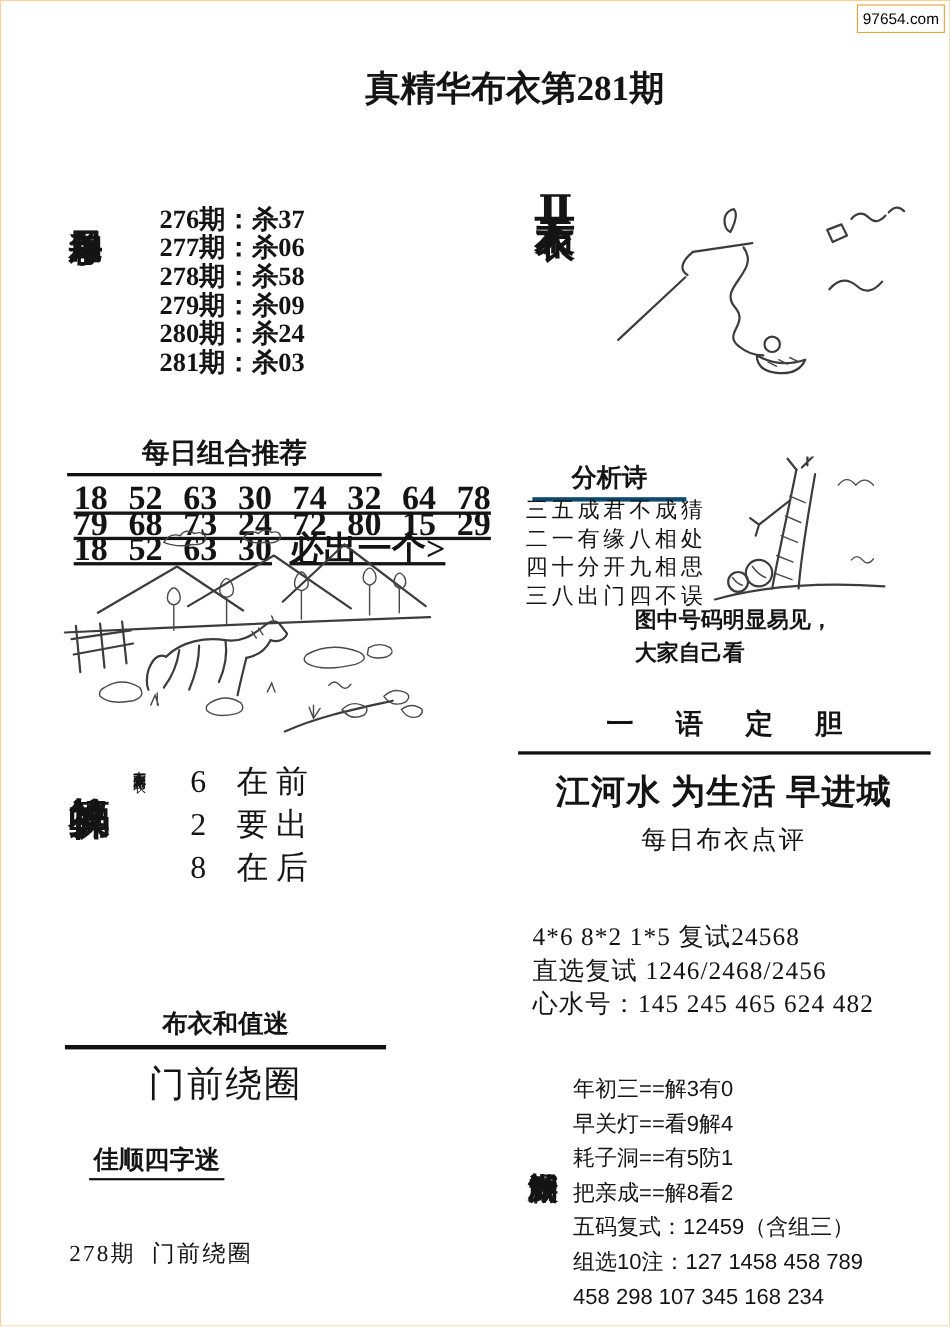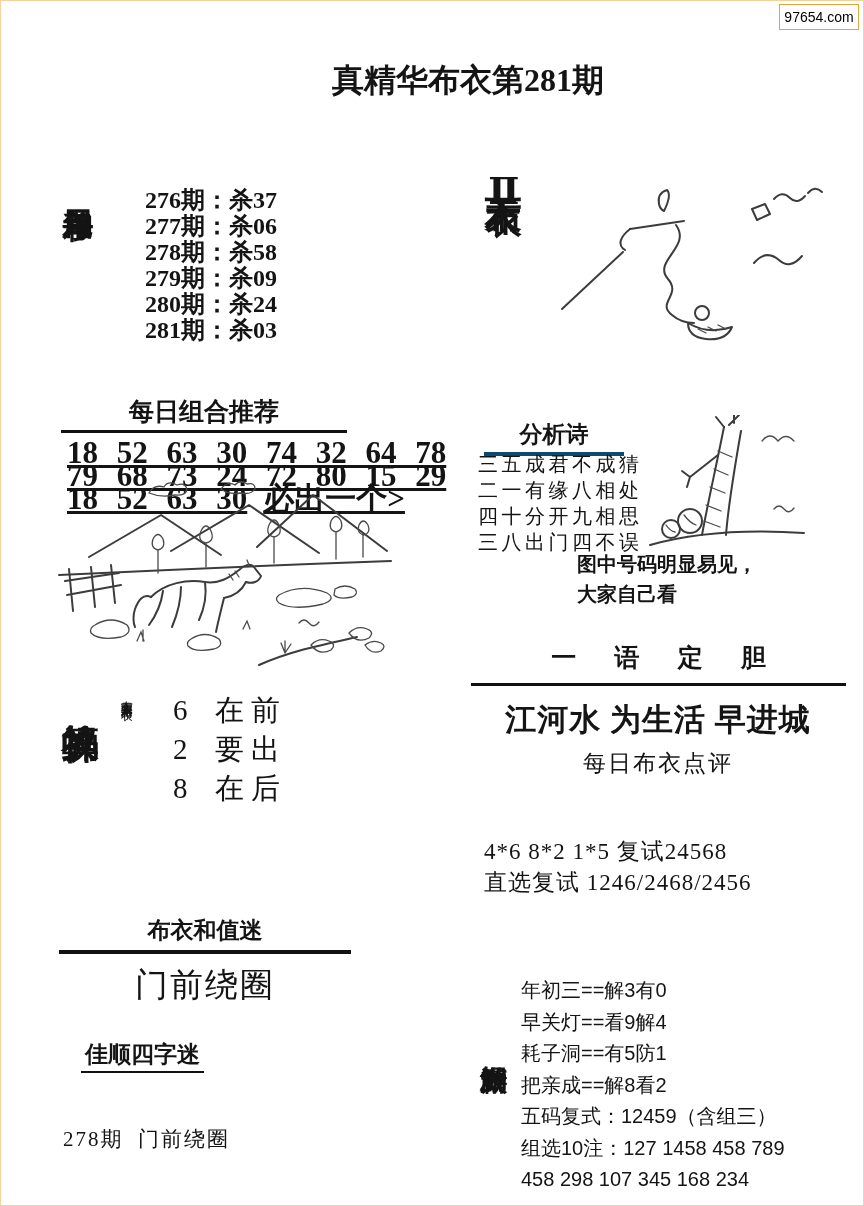--- a/index.html
+++ b/index.html
@@ -206,20 +206,21 @@
     <div>大家自己看</div>
   </div>
 
   <div id="dd-title" class="abs serif bold center">一 语 定 胆</div>
   <div id="dd-phrase" class="abs serif bold center">江河水  为生活  早进城</div>
   <div id="dd-sub" class="abs serif center">每日布衣点评</div>
 
   <div id="dp-lines" class="abs serif">
     <div>4*6 8*2 1*5 复试24568</div>
     <div>直选复试 1246/2468/2456</div>
+    <div>心水号：145 245 465 624 482</div>
   </div>
 
   <div id="th-title" class="abs vtext serif bold">精解太湖</div>
   <div id="th-lines" class="abs sans">
     <div>年初三==解3有0</div>
     <div>早关灯==看9解4</div>
     <div>耗子洞==有5防1</div>
     <div>把亲成==解8看2</div>
     <div>五码复式：12459（含组三）</div>
     <div>组选10注：127 1458 458 789</div>

